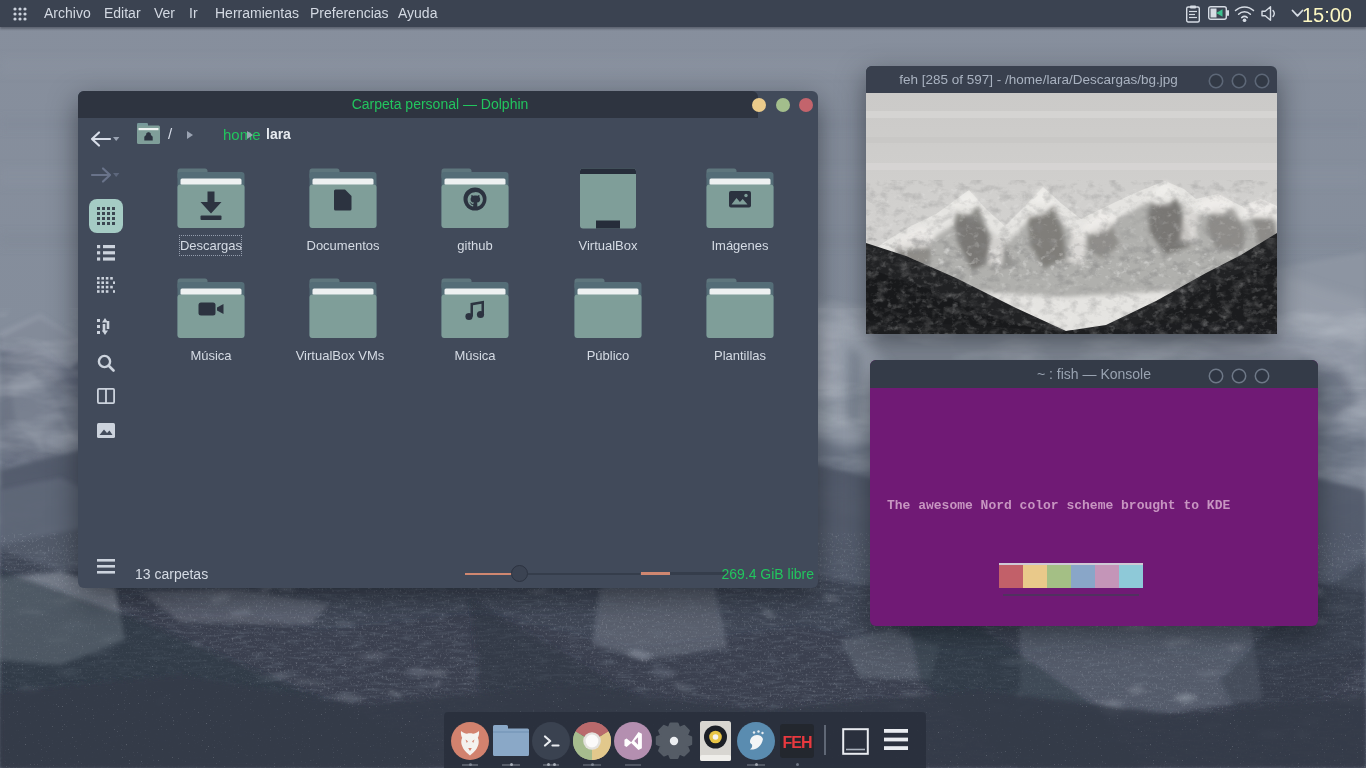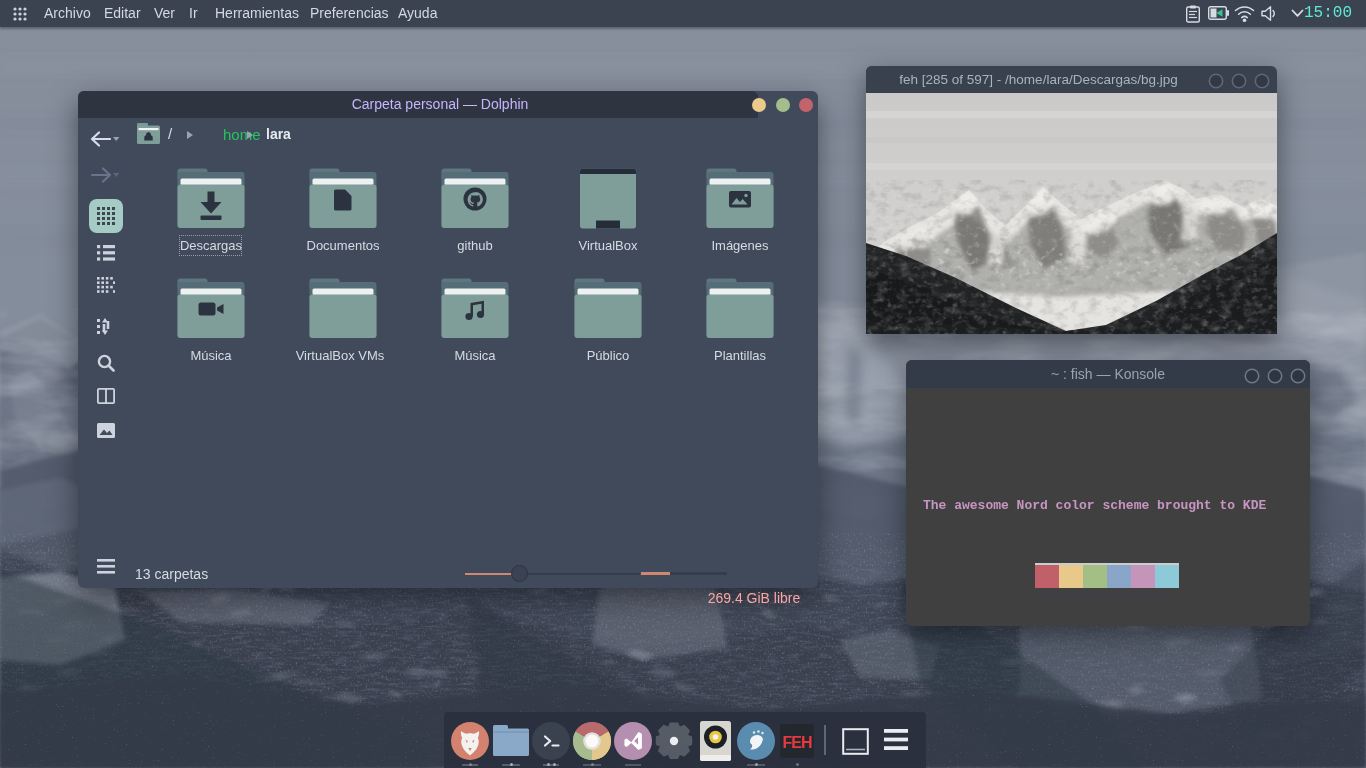--- a/index.html
+++ b/index.html
@@ -6,44 +6,44 @@
   html,body { width:1366px; height:768px; overflow:hidden; background:#7f8896;
     font-family:"Liberation Sans", sans-serif; }
   .abs { position:absolute; }
   #stage { position:relative; width:1366px; height:768px; }
 
   
   #topbar { position:absolute; left:0; top:0; width:1366px; height:27px;
     background:#3b4351; box-shadow:0 2px 2px rgba(20,24,32,.35); z-index:50;
     color:#d3d9e2; font-size:14px; }
   #topbar .menu { position:absolute; top:5px; }
-  #clock { position:absolute; right:14px; top:4px; font-size:16px; color:#5eead4;font-family:Liberation Mono, monospace; }
+  #clock { position:absolute; right:14px; top:4px; font-size:20px; color:#fef9c3; }
 
   
   .win { position:absolute; border-radius:6px; box-shadow:0 10px 28px rgba(10,14,20,.5); }
   .tbar { position:absolute; left:0; top:0; width:100%; text-align:center;
     color:#cfd6e0; font-size:14px; }
 
   
   #dolphin { left:78px; top:91px; width:740px; height:497px; background:#414a5a;
     border-radius:6px; z-index:10; }
   #dolphin .tbar { height:27px; line-height:27px; background:#2e3440;
-    border-radius:6px 6px 0 0; color:#c4b5fd;padding-left:44px; }
+    border-radius:6px 6px 0 0; color:#22c55e;padding-left:44px; }
   .circbtn { position:absolute; top:7px; width:14px; height:14px; border-radius:50%; }
   .flabel { position:absolute; width:132px; text-align:center; font-size:13px;
     color:#d5dbe4; }
 
   
   #feh { left:866px; top:66px; width:411px; height:268px; background:#39404e;
     border-radius:6px; z-index:5; }
   #feh .tbar { height:27px; line-height:28px; background:#39404e; color:#b7c0cc;
     border-radius:6px 6px 0 0; }
 
   
-  #konsole { left:906px; top:360px; width:404px; height:266px; background:#404040;
+  #konsole { left:870px; top:360px; width:448px; height:266px; background:#701a75;
     border-radius:6px; z-index:5; font-family:"Liberation Mono", monospace; }
   #konsole .tbar { height:28px; line-height:29px; background:#343b48; color:#99a3b1;
     border-radius:6px 6px 0 0; font-family:"Liberation Sans", sans-serif; }
 
   
   #dock { position:absolute; left:444px; top:712px; width:482px; height:56px;
     background:rgba(42,48,61,.93); border-radius:4px 4px 0 0; z-index:40;text-align:center; }
   .dockicon { position:absolute; top:10px; }
 </style>
 </head>
@@ -385,21 +385,21 @@
           <rect x="0" y="6" width="18" height="2.6"></rect>
           <rect x="0" y="12" width="18" height="2.6"></rect>
         </g>
     </svg>
     <span class="abs" style="left:57px;top:475px;font-size:14px;color:#d5dbe4">13 carpetas</span>
     <div class="abs" style="left:387px;top:482px;width:48px;height:2px;background:#d08770"></div>
     <div class="abs" style="left:450px;top:482px;width:112px;height:2px;background:#353d4b"></div>
     <div class="abs" style="left:433px;top:474px;width:17px;height:17px;border-radius:50%;background:#3b4352;border:1px solid #2c3340"></div>
     <div class="abs" style="left:563px;top:481px;width:29px;height:3px;background:#d08770"></div>
     <div class="abs" style="left:592px;top:481px;width:57px;height:3px;background:#353d4b"></div>
-    <span class="abs" style="left:616px;top:499px;width:120px;text-align:center;white-space:nowrap;font-size:14px;color:#fca5a5">269.4 GiB libre</span>
+    <span class="abs" style="left:616px;top:475px;width:120px;text-align:right;white-space:nowrap;font-size:14px;color:#22c55e">269.4 GiB libre</span>
 
     <svg class="abs" style="left:99px;top:77px" width="68" height="61" viewBox="0 0 68 61">
       <rect x="0.5" y="0.5" width="30" height="11" rx="2.5" fill="#5e767d"></rect>
       <rect x="0.5" y="4" width="67" height="56" rx="3" fill="#546d77"></rect>
       <rect x="3.5" y="10.5" width="61" height="6.5" rx="1.5" fill="#edf1f1"></rect>
       <rect x="0.5" y="16.5" width="67" height="43.5" rx="3" fill="#7f9e99"></rect>
       <path d="M30.5 23.5 h7 v10.5 h7 l-10.5 11.5 -10.5 -11.5 h7 z" fill="#2c3340"></path>
       <rect x="23.5" y="47.5" width="21" height="4.6" rx="1" fill="#2c3340"></rect>
     </svg>
     <svg class="abs" style="left:231px;top:77px" width="68" height="61" viewBox="0 0 68 61">

